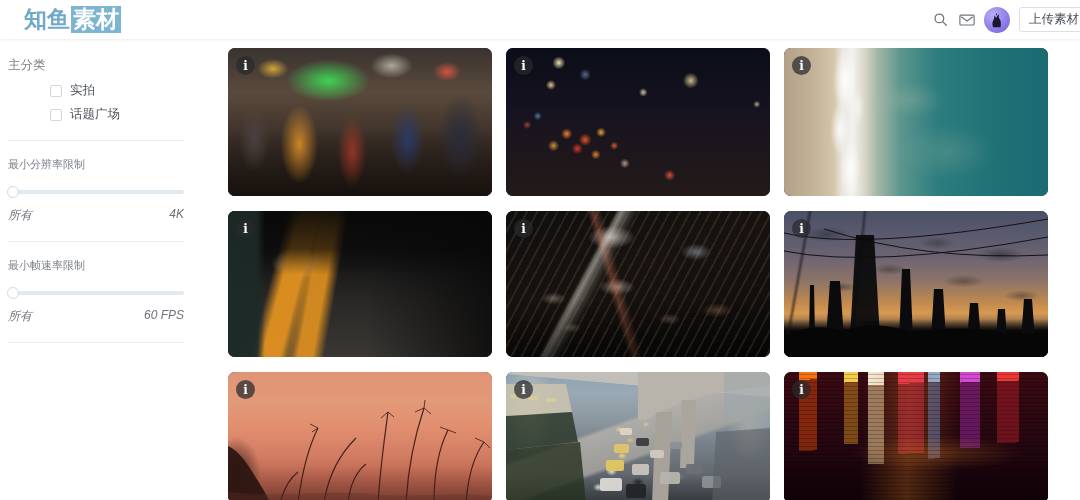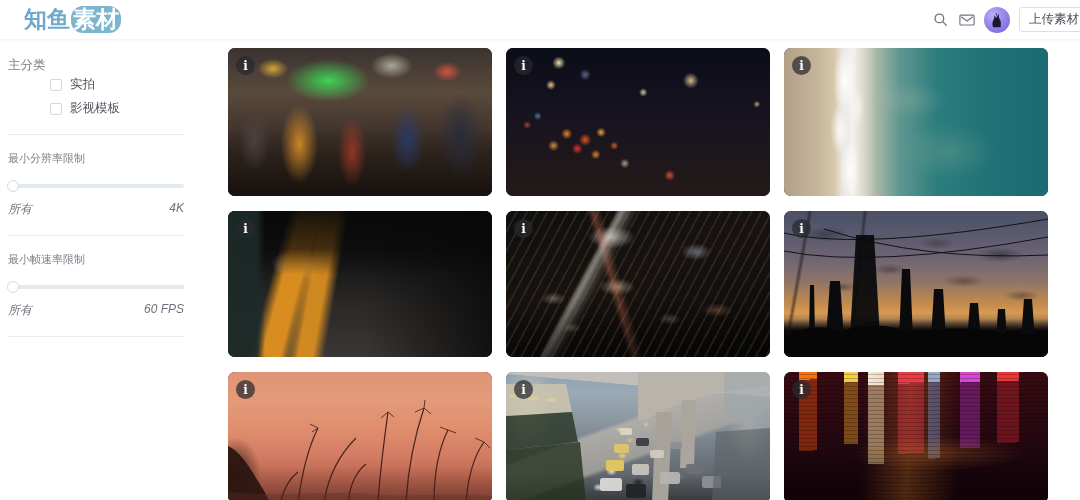--- a/index.html
+++ b/index.html
@@ -47,21 +47,20 @@
   }
   .logo-b {
     font-family: "DejaVu Sans", sans-serif;
     font-size: 23px;
     font-weight: 700;
     color: #ffffff;
     background: #7db4d0;
     line-height: 27px;
     padding: 0 2px;
     margin-left: 1px;
-    border-radius: 12px;
   }
 
   .nav {
     display: flex;
     align-items: center;
     margin-left: 337px;
     gap: 22px;
   }
   .nav-item {
     font-size: 12.5px;
@@ -127,21 +126,21 @@
     position: absolute;
     top: 39px; left: 0;
     width: 200px;
     height: 461px;
     background: #fff;
     padding: 12px 12px 0 8px;
   }
   .side-title {
     font-size: 12.5px;
     color: #7b8089;
-    margin-bottom: 2px;
+    margin-bottom: 8px;
     margin-top: 6px;
   }
   .check-row {
     display: flex;
     align-items: center;
     gap: 8px;
     margin-bottom: 7px;
     cursor: pointer;
     margin-left: 42px;
   }
@@ -520,21 +519,21 @@
 
   <div class="side-title">主分类</div>
 
   <label class="check-row">
     <span class="checkbox"></span>
     <span class="check-label">实拍</span>
   </label>
 
   <label class="check-row">
     <span class="checkbox"></span>
-    <span class="check-label">影视模板</span>
+    <span class="check-label">话题广场</span>
   </label>
 
   <div class="divider"></div>
 
   <div class="slider-block">
     <div class="slider-title">最小分辨率限制</div>
     <div class="slider-track">
       <div class="slider-handle"></div>
     </div>
     <div class="slider-labels">

